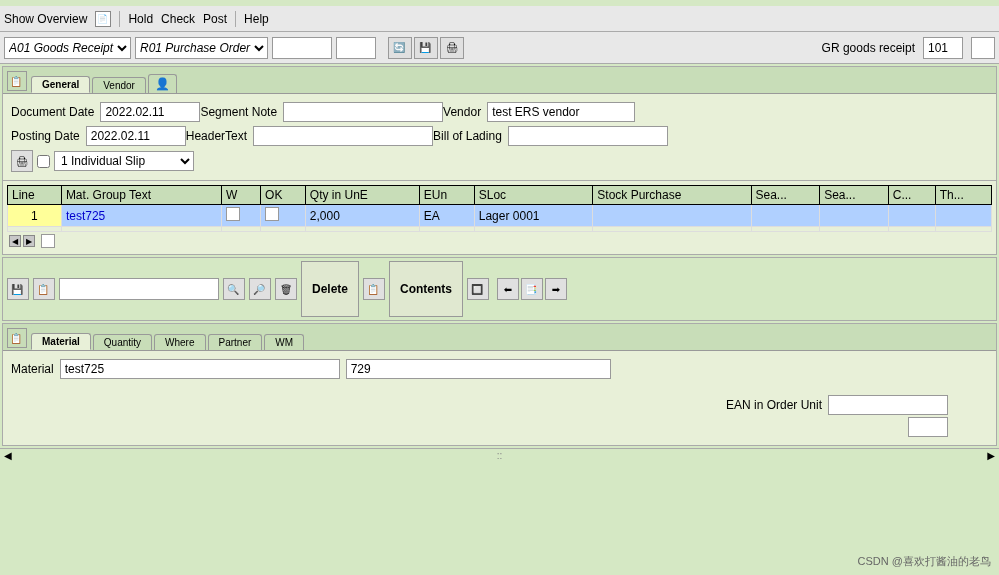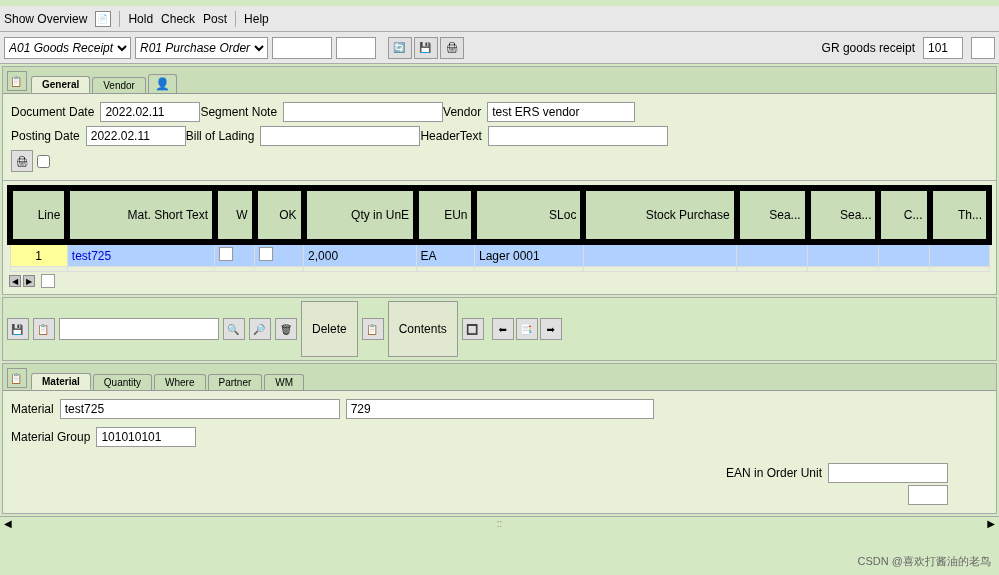--- a/index.html
+++ b/index.html
@@ -189,23 +189,23 @@
       border-top: 1px solid #aaa;
       padding: 4px;
     }
     .data-table {
       width: 100%;
       border-collapse: collapse;
       font-size: 12px;
     }
     .data-table th {
       background: #c8ddb8;
-      border: 6px solid #000000;
-      padding: 17px 4px;
-      text-align: right;
+      border: 1px solid #000000;
+      padding: 2px 4px;
+      text-align: left;
       font-weight: normal;
       white-space: nowrap;
     }
     .data-table td {
       border: 1px solid #ddd;
       padding: 2px 4px;
       white-space: nowrap;
     }
     .data-table tr.selected td {
       background: #b0d0ff;
@@ -231,20 +231,21 @@
     }
     .tbl-btn {
       background: #e0e8d0;
       border: 1px solid #999;
       padding: 20px 10px;
       cursor: pointer;
       font-size: 12px;
       display: flex;
       align-items: flex-end;
       gap: 4px;
+      font-weight: bold;
     }
     .tbl-icon {
       width: 22px; height: 22px;
       background: #e0e0e0;
       border: 1px solid #999;
       cursor: pointer;
       display: inline-flex;
       align-items: center;
       justify-content: center;
       font-size: 10px;
@@ -420,40 +421,43 @@
         <span class="form-label">Vendor</span>
         <input type="text" class="form-input" style="width: 148px;" value="test ERS vendor">
       </div>
     </div>
     <div class="form-row">
       <div class="form-group">
         <span class="form-label">Posting Date</span>
         <input type="text" class="form-input" style="width: 100px;" value="2022.02.11">
       </div>
       <div class="form-group">
+        <span class="form-label">HeaderText</span>
+        <input type="text" class="form-input" value="" style="width: 180px;">
+      </div>
+      <div class="form-group">
         <span class="form-label">Bill of Lading</span>
         <input type="text" class="form-input" value="" style="width: 160px;">
-      </div>
-      <div class="form-group">
-        <span class="form-label">HeaderText</span>
-        <input type="text" class="form-input" value="" style="width: 180px;">
       </div>
     </div>
     <div class="print-row">
       <button class="tbl-icon">🖨</button>
       <input type="checkbox" style="">
+      <select class="slip-dropdown">
+        <option>1 Individual Slip</option>
+      </select>
     </div>
   </div>
 
   <div class="table-section">
     <table class="data-table">
       <thead>
         <tr>
           <th>Line</th>
-          <th>Mat. Short Text</th>
+          <th>Mat. Group Text</th>
           <th>W</th>
           <th>OK</th>
           <th>Qty in UnE</th>
           <th>EUn</th>
           <th>SLoc</th>
           <th>Stock Purchase</th>
           <th>Sea...</th>
           <th>Sea...</th>
           <th>C...</th>
           <th>Th...</th>
@@ -533,27 +537,21 @@
       <div class="tab">Partner</div>
       <div class="tab">WM</div>
     </div>
   </div>
 
   <div class="lower-tab-content">
     <div class="lower-form-row">
       <div class="form-group">
         <span class="form-label">Material</span>
         <input type="text" class="form-input lower-input-medium" value="test725" style="">
-        <input type="text" class="form-input" style="width: 308px;" value="729">
-      </div>
-    </div>
-    <div class="lower-form-row" style="margin-top:8px;">
-      <div class="form-group">
-        <span class="form-label">Material Group</span>
-        <input type="text" class="form-input lower-input-num" value="101010101" style="">
+        <input type="text" class="form-input" style="width: 265px;" value="729">
       </div>
     </div>
     <div class="ean-row">
       <span class="form-label">EAN in Order Unit</span>
       <input type="text" class="form-input lower-input-short" value="" style="">
     </div>
     <div style="display:flex;justify-content:flex-end;padding-right:40px;margin-top:2px;">
       <input type="text" class="form-input" value="" style="width: 40px;">
     </div>
   </div>

